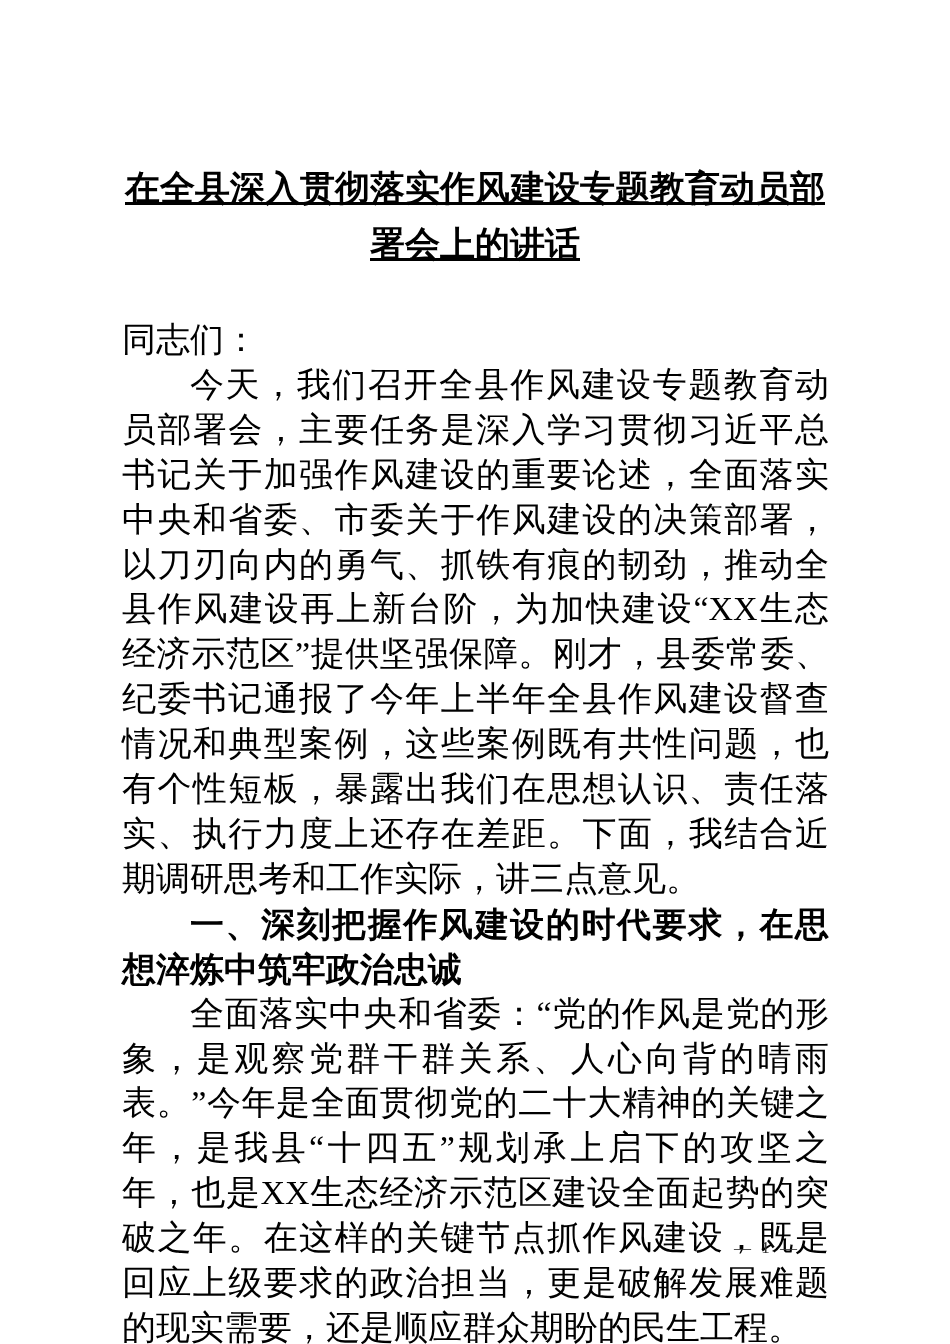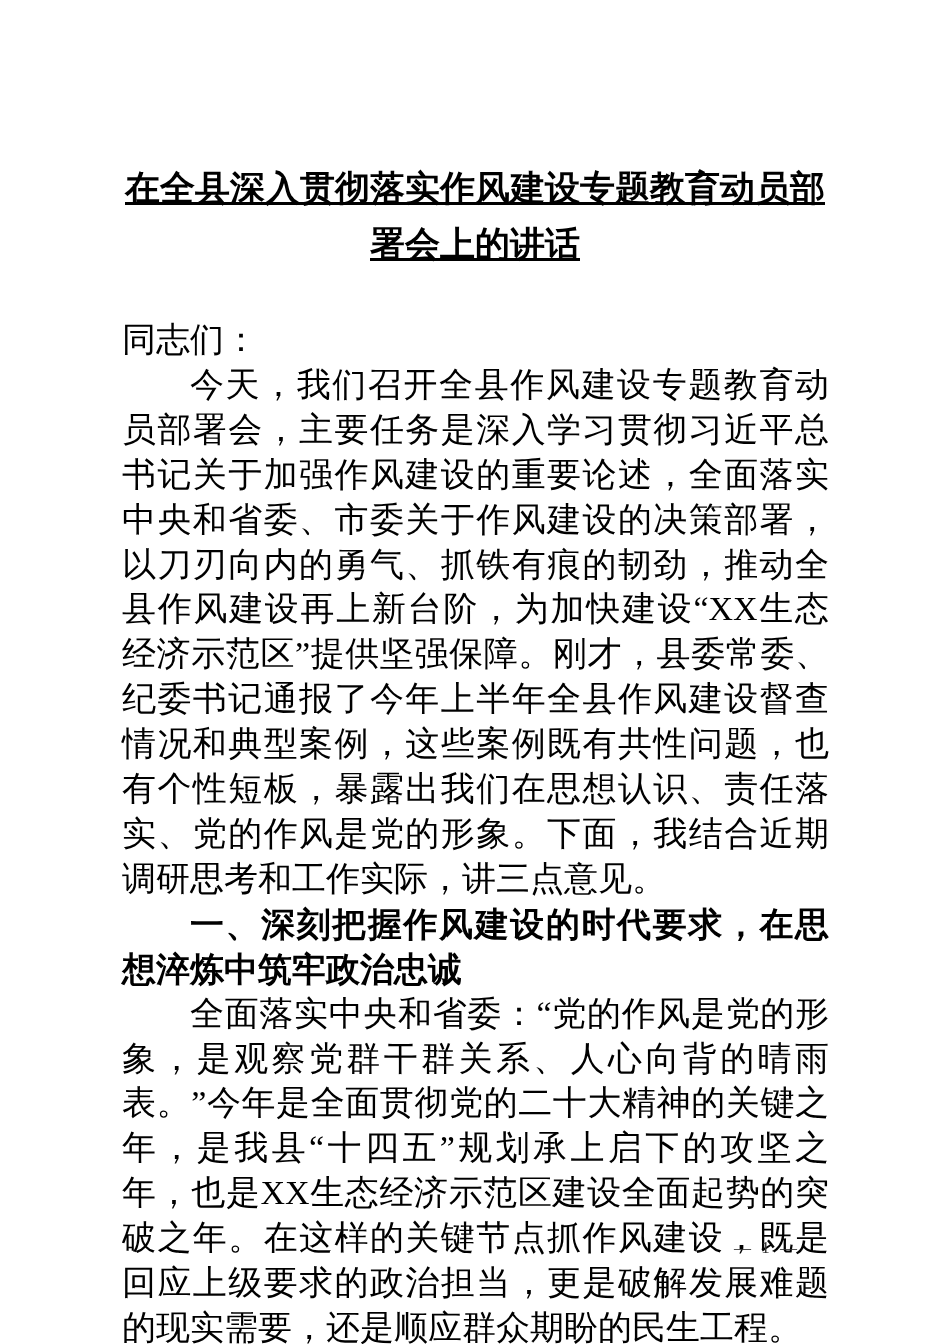--- a/index.html
+++ b/index.html
@@ -63,19 +63,19 @@
   }
 </style>
 </head>
 <body>
 
 <div class="page">
   <h1 class="doc-title">在全县深入贯彻落实作风建设专题教育动员部署会上的讲话</h1>
 
   <div class="doc-body">
     <p class="p-salutation">同志们：</p>
-    <p class="p-body">今天，我们召开全县作风建设专题教育动员部署会，主要任务是深入学习贯彻习近平总书记关于加强作风建设的重要论述，全面落实中央和省委、市委关于作风建设的决策部署，以刀刃向内的勇气、抓铁有痕的韧劲，推动全县作风建设再上新台阶，为加快建设“XX生态经济示范区”提供坚强保障。刚才，县委常委、纪委书记通报了今年上半年全县作风建设督查情况和典型案例，这些案例既有共性问题，也有个性短板，暴露出我们在思想认识、责任落实、党的作风是党的形象。下面，我结合近期调研思考和工作实际，讲三点意见。</p>
+    <p class="p-body">今天，我们召开全县作风建设专题教育动员部署会，主要任务是深入学习贯彻习近平总书记关于加强作风建设的重要论述，全面落实中央和省委、市委关于作风建设的决策部署，以刀刃向内的勇气、抓铁有痕的韧劲，推动全县作风建设再上新台阶，为加快建设“XX生态经济示范区”提供坚强保障。刚才，县委常委、纪委书记通报了今年上半年全县作风建设督查情况和典型案例，这些案例既有共性问题，也有个性短板，暴露出我们在思想认识、责任落实、执行力度上还存在差距。下面，我结合近期调研思考和工作实际，讲三点意见。</p>
     <p class="p-heading">一、深刻把握作风建设的时代要求，在思想淬炼中筑牢政治忠诚</p>
     <p class="p-body">全面落实中央和省委：“党的作风是党的形象，是观察党群干群关系、人心向背的晴雨表。”今年是全面贯彻党的二十大精神的关键之年，是我县“十四五”规划承上启下的攻坚之年，也是XX生态经济示范区建设全面起势的突破之年。在这样的关键节点抓作风建设，既是回应上级要求的政治担当，更是破解发展难题的现实需要，还是顺应群众期盼的民生工程。</p>
   </div>
 
   <div class="page-number">— 1 —</div>
 </div>
 
 </body></html>

